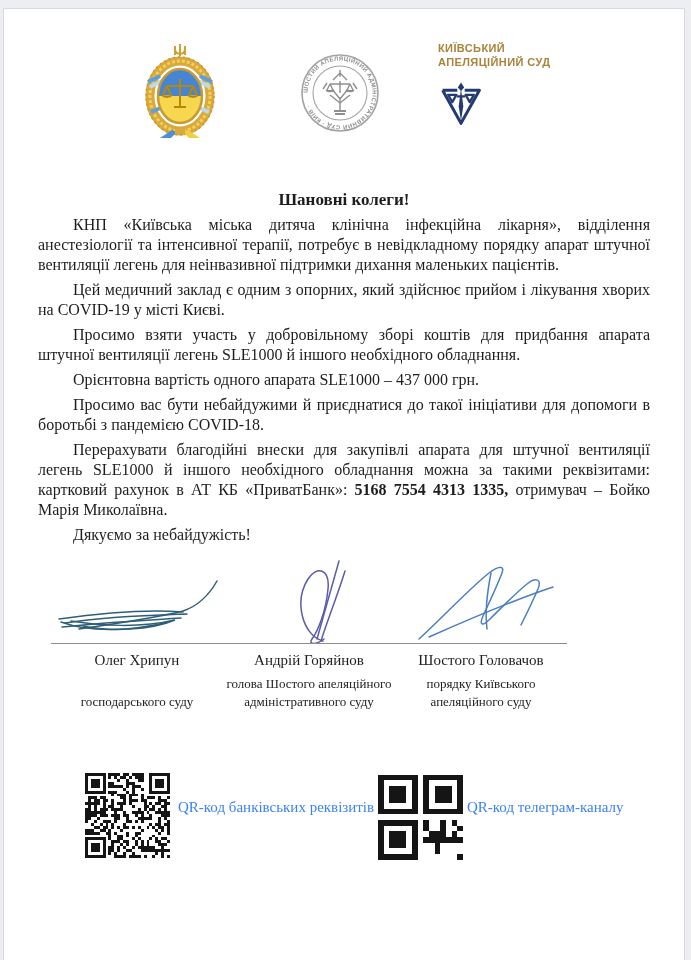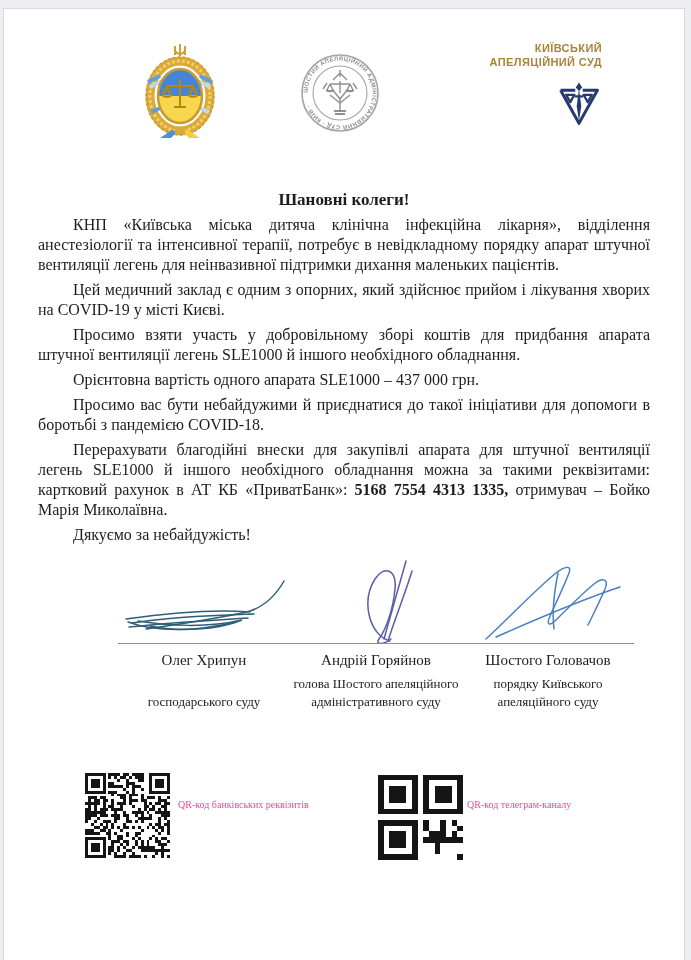--- a/index.html
+++ b/index.html
@@ -12,53 +12,53 @@
   .page{
     position:absolute;left:3px;top:8px;width:682px;height:952px;
     background:#ffffff;border:1px solid #d7d9dd;border-bottom:none;
     box-sizing:border-box;
   }
   .content{padding:0 34px;}
   
   .logos{position:relative;height:152px;}
   .emblem{position:absolute;left:100px;top:35px;width:84px;height:95px;}
   .seal{position:absolute;left:262px;top:44px;width:80px;height:80px;}
-  .kac{position:absolute;left:424px;top:32px;width:140px;text-align:right;}
+  .kac{position:absolute;left:400px;top:32px;width:140px;text-align:left;}
   .kac-title{
     font-family:"Liberation Sans","DejaVu Sans",sans-serif;
     font-weight:bold;font-size:11px;line-height:14px;letter-spacing:.4px;
     color:#a8833c;
   }
   .kac-emblem{width:46px;height:56px;margin-top:7px;}
   
   .title{
     font-size:17px;font-weight:bold;text-align:center;
     margin:28px 0 0;line-height:21px;
   }
   .body-p{
     font-size:16px;line-height:20px;margin:5px 0 0;
     text-align:justify;text-indent:35px;
   }
   .body-p b{font-weight:bold;}
   
   .sigs{
-    display:flex;justify-content:flex-end;
+    display:flex;justify-content:flex-start;
     padding:0 16px 0 13px;margin-top:14px;
   }
   .sig-col{width:172px;text-align:center;}
   .sig-stroke{width:172px;height:84px;display:block;}
   .sig-line{border-top:1px solid #8d8d8d;height:0;}
   .sig-name{font-size:15px;line-height:19px;margin-top:7px;}
   .sig-role{font-size:13px;line-height:18px;margin-top:5px;color:#222;}
   
   .qr-row{position:relative;height:92px;margin-top:62px;}
   .qr{position:absolute;top:0;}
   .qr-bank{left:47px;width:85px;height:85px;}
   .qr-tg{left:340px;width:85px;height:88px;}
-  .qr-label{position:absolute;top:26px;font-size:10px;color:#ec4899;}
+  .qr-label{position:absolute;top:26px;font-size:15px;color:#3b82f6;}
   .lbl-bank{left:140px;}
   .lbl-tg{left:429px;}
 </style>
 </head>
 <body>
 
 <div class="page">
   <div class="content">
 
     <div class="logos">

